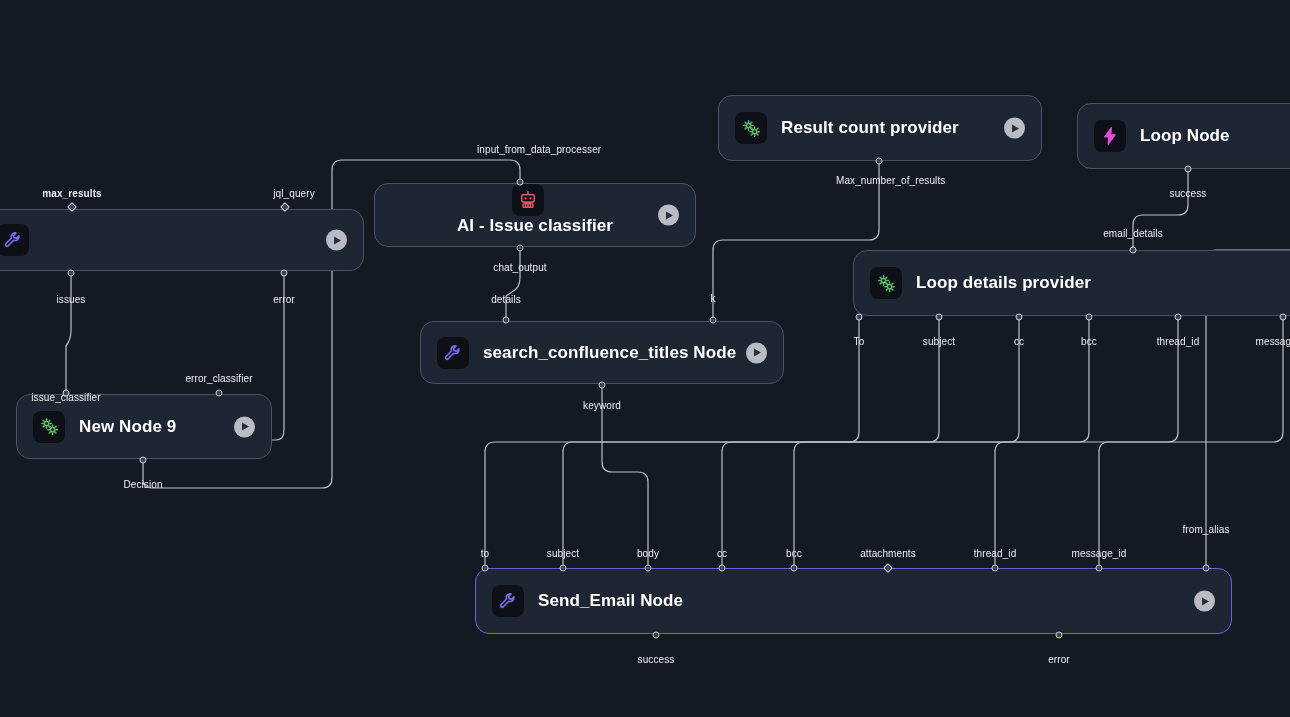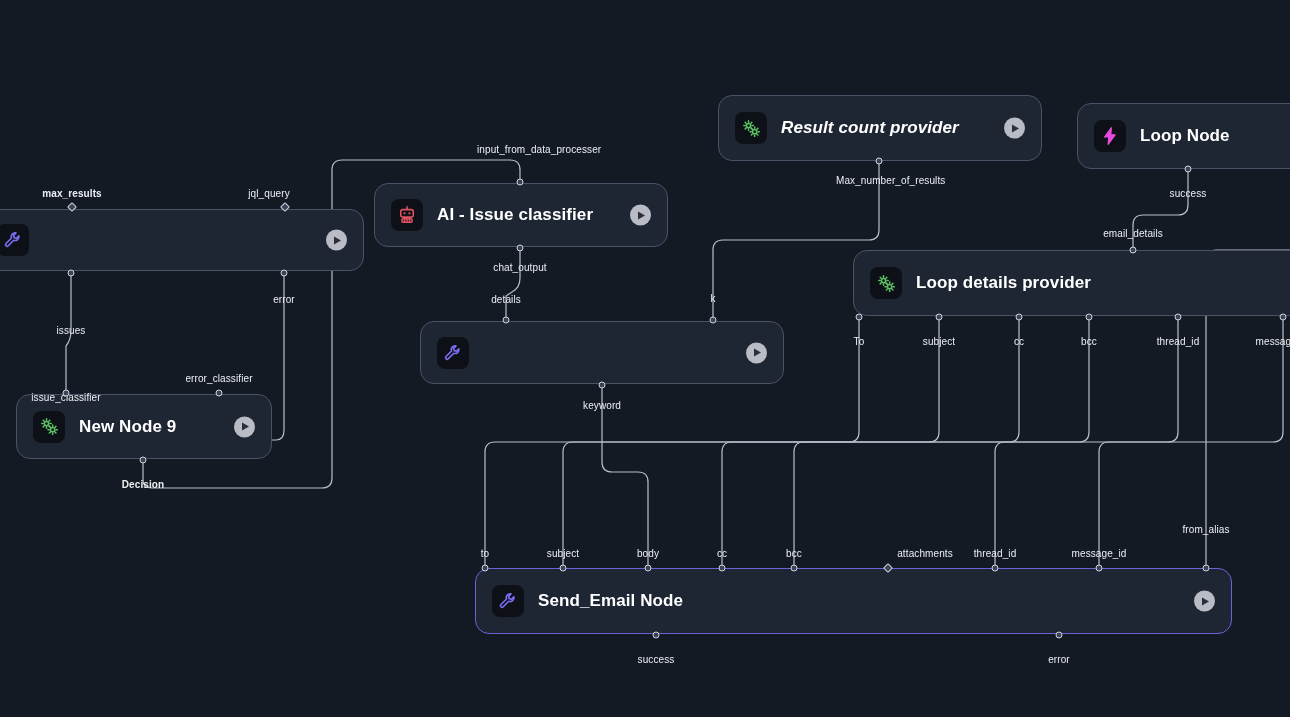--- a/index.html
+++ b/index.html
@@ -122,37 +122,37 @@
       <div class="node" style="left: -20px; top: 209px; width: 384px; height: 62px;">
         <div class="node-icon">
           <svg width="20" height="20" viewBox="0 0 24 24" fill="none" stroke="#7b6cf0" stroke-width="2" stroke-linecap="round" stroke-linejoin="round">
             <path d="M15.5 3.5a4.6 4.6 0 0 0-5.3 6.1L3.6 16.2a1.9 1.9 0 0 0 2.7 2.7l6.6-6.6a4.6 4.6 0 0 0 6.1-5.3l-2.9 2.9-2.6-.7-.7-2.6z"></path>
           </svg>
         </div>
         <div class="play-btn">
           <span class="tri"></span>
         </div>
       </div>
-      <div class="node" style="left: 374px; top: 183px; width: 294px; height: 64px;">
+      <div class="node" style="left: 374px; top: 183px; width: 322px; height: 64px; flex-direction: column;">
         <div class="node-icon">
           <svg width="20" height="20" viewBox="0 0 24 24" fill="none" stroke="#e05260" stroke-width="1.9" stroke-linecap="round" stroke-linejoin="round">
             <path d="M12 2v3"></path>
             <rect x="4.5" y="5.5" width="15" height="9" rx="2.4"></rect>
             <circle cx="9" cy="10" r="1.3" fill="#e05260" stroke="none"></circle>
             <circle cx="15" cy="10" r="1.3" fill="#e05260" stroke="none"></circle>
             <rect x="6" y="16.5" width="12" height="4.2" rx="1.3"></rect>
             <path d="M9 17.6v2M12 17.6v2M15 17.6v2"></path>
           </svg>
         </div>
         <div class="node-title">AI - Issue classifier</div>
         <div class="play-btn">
           <span class="tri"></span>
         </div>
       </div>
-      <div class="node" style="left: 718px; top: 95px; width: 324px; height: 66px; font-style: italic;">
+      <div class="node" style="left: 718px; top: 95px; width: 324px; height: 66px;">
         <div class="node-icon">
           <svg width="21" height="21" viewBox="0 0 24 24" fill="none" stroke="#5ec264" stroke-width="1.7" stroke-linecap="round" stroke-linejoin="round">
             <circle cx="8.6" cy="8.6" r="2.4"></circle>
             <path d="M8.6 3.2v1.6M8.6 12.4v1.6M3.2 8.6h1.6M12.4 8.6h1.6M4.8 4.8l1.1 1.1M11.3 11.3l1.1 1.1M12.4 4.8l-1.1 1.1M5.9 11.3l-1.1 1.1"></path>
             <circle cx="15.6" cy="15.6" r="2.4"></circle>
             <path d="M15.6 10.2v1.6M15.6 19.4v1.6M10.2 15.6h1.6M19.4 15.6h1.6M11.8 11.8l1.1 1.1M18.3 18.3l1.1 1.1M19.4 11.8l-1.1 1.1M12.9 18.3l-1.1 1.1"></path>
           </svg>
         </div>
         <div class="node-title">Result count provider</div>
         <div class="play-btn">
@@ -177,20 +177,21 @@
           </svg>
         </div>
         <div class="node-title">Loop details provider</div>
       </div>
       <div class="node" style="left: 420px; top: 321px; width: 364px; height: 63px;">
         <div class="node-icon">
           <svg width="20" height="20" viewBox="0 0 24 24" fill="none" stroke="#7b6cf0" stroke-width="2" stroke-linecap="round" stroke-linejoin="round">
             <path d="M15.5 3.5a4.6 4.6 0 0 0-5.3 6.1L3.6 16.2a1.9 1.9 0 0 0 2.7 2.7l6.6-6.6a4.6 4.6 0 0 0 6.1-5.3l-2.9 2.9-2.6-.7-.7-2.6z"></path>
           </svg>
         </div>
+        <div class="node-title">search_confluence_titles Node</div>
         <div class="play-btn">
           <span class="tri"></span>
         </div>
       </div>
       <div class="node" style="left: 16px; top: 394px; width: 256px; height: 65px;">
         <div class="node-icon">
           <svg width="21" height="21" viewBox="0 0 24 24" fill="none" stroke="#5ec264" stroke-width="1.7" stroke-linecap="round" stroke-linejoin="round">
             <circle cx="8.6" cy="8.6" r="2.4"></circle>
             <path d="M8.6 3.2v1.6M8.6 12.4v1.6M3.2 8.6h1.6M12.4 8.6h1.6M4.8 4.8l1.1 1.1M11.3 11.3l1.1 1.1M12.4 4.8l-1.1 1.1M5.9 11.3l-1.1 1.1"></path>
             <circle cx="15.6" cy="15.6" r="2.4"></circle>
@@ -211,31 +212,31 @@
         <div class="node-title">Send_Email Node</div>
         <div class="play-btn">
           <span class="tri"></span>
         </div>
       </div>
     </div>
   <div id="ports-host">
       <div class="port-dot diamond" style="left: 72px; top: 207px;"></div>
       <div class="port-label" style="left: 72px; top: 188px; font-weight: bold;">max_results</div>
       <div class="port-dot diamond" style="left: 285px; top: 207px;"></div>
-      <div class="port-label" style="left: 269px; top: 188px; text-align: right;">jql_query</div>
+      <div class="port-label" style="left: 294px; top: 188px; text-align: right;">jql_query</div>
       <div class="port-dot" style="left: 71px; top: 273px;"></div>
-      <div class="port-label" style="left: 71px; top: 294px; margin-top: 31px;">issues</div>
+      <div class="port-label" style="left: 71px; top: 294px;">issues</div>
       <div class="port-dot" style="left: 284px; top: 273px;"></div>
       <div class="port-label" style="left: 284px; top: 294px;">error</div>
       <div class="port-dot" style="left: 66px; top: 393px;"></div>
       <div class="port-label" style="left: 66px; top: 392px;">issue_classifier</div>
       <div class="port-dot" style="left: 219px; top: 393px;"></div>
       <div class="port-label" style="left: 219px; top: 373px;">error_classifier</div>
       <div class="port-dot" style="left: 143px; top: 460px;"></div>
-      <div class="port-label" style="left: 143px; top: 479px; font-weight: bold;">Decision</div>
+      <div class="port-label" style="left: 143px; top: 479px;">Decision</div>
       <div class="port-dot" style="left: 520px; top: 182px;"></div>
       <div class="port-label wrap" style="left: 520px; top: 144px;">input_from_data_processer</div>
       <div class="port-dot" style="left: 520px; top: 248px;"></div>
       <div class="port-label" style="left: 520px; top: 262px;">chat_output</div>
       <div class="port-dot" style="left: 506px; top: 320px;"></div>
       <div class="port-label" style="left: 506px; top: 294px;">details</div>
       <div class="port-dot" style="left: 713px; top: 320px;"></div>
       <div class="port-label" style="left: 713px; top: 293px;">k</div>
       <div class="port-dot" style="left: 602px; top: 385px;"></div>
       <div class="port-label" style="left: 602px; top: 400px;">keyword</div>
@@ -261,21 +262,21 @@
       <div class="port-label" style="left: 485px; top: 548px;">to</div>
       <div class="port-dot" style="left: 563px; top: 568px;"></div>
       <div class="port-label" style="left: 563px; top: 548px;">subject</div>
       <div class="port-dot" style="left: 648px; top: 568px;"></div>
       <div class="port-label" style="left: 648px; top: 548px;">body</div>
       <div class="port-dot" style="left: 722px; top: 568px;"></div>
       <div class="port-label" style="left: 722px; top: 548px;">cc</div>
       <div class="port-dot" style="left: 794px; top: 568px;"></div>
       <div class="port-label" style="left: 794px; top: 548px;">bcc</div>
       <div class="port-dot diamond" style="left: 888px; top: 568px;"></div>
-      <div class="port-label" style="left: 888px; top: 548px; margin-left: 37px;">attachments</div>
+      <div class="port-label" style="left: 888px; top: 548px;">attachments</div>
       <div class="port-dot" style="left: 995px; top: 568px;"></div>
       <div class="port-label" style="left: 995px; top: 548px;">thread_id</div>
       <div class="port-dot" style="left: 1099px; top: 568px;"></div>
       <div class="port-label" style="left: 1099px; top: 548px;">message_id</div>
       <div class="port-dot" style="left: 1206px; top: 568px;"></div>
       <div class="port-label" style="left: 1206px; top: 524px;">from_alias</div>
       <div class="port-dot" style="left: 656px; top: 635px;"></div>
       <div class="port-label" style="left: 656px; top: 654px;">success</div>
       <div class="port-dot" style="left: 1059px; top: 635px;"></div>
       <div class="port-label" style="left: 1059px; top: 654px;">error</div>

